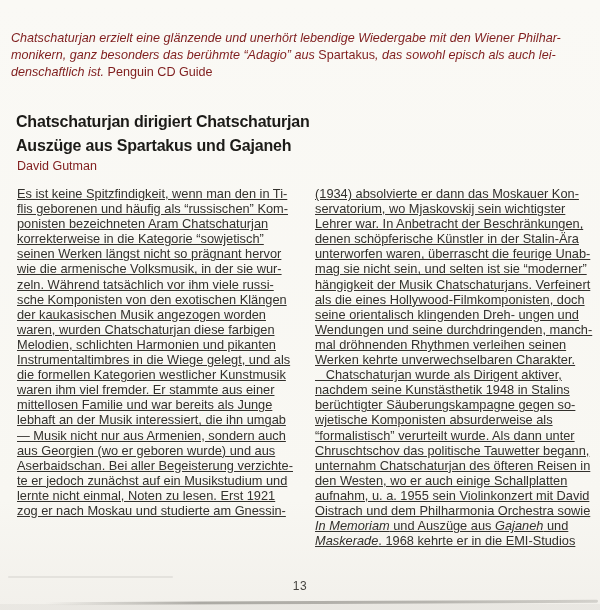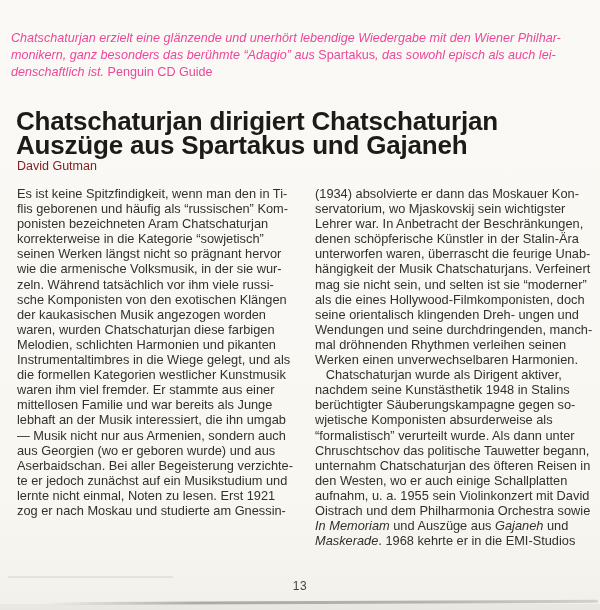--- a/index.html
+++ b/index.html
@@ -10,34 +10,34 @@
     background: linear-gradient(180deg, #faf9f5 0%, #f8f7f2 82%, #f2f0eb 100%);
     font-family:"Liberation Sans","DejaVu Sans",sans-serif;
     color:#33312d;
     -webkit-font-smoothing:antialiased;
   }
   .tline { white-space:pre; }
   .it { font-style:italic; }
 
   .quote {
     position:absolute; left:11px; top:30px; width:584px;
-    font-size:12.6px; line-height:17px; color:#ec4899;
+    font-size:12.6px; line-height:17px; color:#7f1d1d;
   }
   .title {
     position:absolute; left:16px; top:110px; width:560px;
-    font-size:26px; font-weight:700; line-height:23.5px;
+    font-size:16px; font-weight:700; line-height:23.5px;
     letter-spacing:-0.2px; color:#1c1b18;
   }
   .byline {
     position:absolute; left:17px; top:159px;
     font-size:12.5px; color:#7f1d1d;
   }
   .col {
     position:absolute; top:186px;
-    font-size:12.8px; line-height:15.1px; color:#33312d;
+    font-size:12.8px; line-height:15.1px; color:#33312d;text-decoration:underline;
   }
   .col .tline { height:15.1px; }
   .col-left  { left:17px;  width:294px; }
   .col-right { left:315px; width:283px; }
 
   .page-number {
     position:absolute; left:0; right:0; top:579px;
     text-align:center; font-size:12px; color:#45433f;
     letter-spacing:0.5px;
   }
@@ -102,27 +102,27 @@
       <div class="tline"><span>lernte nicht einmal, Noten zu lesen. Erst 1921</span></div>
       <div class="tline"><span>zog er nach Moskau und studierte am Gnessin-</span></div>
     </div>
 
   <div class="col col-right">
       <div class="tline"><span>(1934) absolvierte er dann das Moskauer Kon-</span></div>
       <div class="tline"><span>servatorium, wo Mjaskovskij sein wichtigster</span></div>
       <div class="tline"><span>Lehrer war. In Anbetracht der Beschränkungen,</span></div>
       <div class="tline"><span>denen schöpferische Künstler in der Stalin-Ära</span></div>
       <div class="tline"><span>unterworfen waren, überrascht die feurige Unab-</span></div>
+      <div class="tline"><span>mag sie nicht sein, und selten ist sie “moderner”</span></div>
       <div class="tline"><span>hängigkeit der Musik Chatschaturjans. Verfeinert</span></div>
-      <div class="tline"><span>mag sie nicht sein, und selten ist sie “moderner”</span></div>
       <div class="tline"><span>als die eines Hollywood-Filmkomponisten, doch</span></div>
       <div class="tline"><span>seine orientalisch klingenden Dreh- ungen und</span></div>
       <div class="tline"><span>Wendungen und seine durchdringenden, manch-</span></div>
       <div class="tline"><span>mal dröhnenden Rhythmen verleihen seinen</span></div>
-      <div class="tline"><span>Werken einen unverwechselbaren Harmonien.</span></div>
+      <div class="tline"><span>Werken kehrte unverwechselbaren Charakter.</span></div>
       <div class="tline"><span>   Chatschaturjan wurde als Dirigent aktiver,</span></div>
       <div class="tline"><span>nachdem seine Kunstästhetik 1948 in Stalins</span></div>
       <div class="tline"><span>berüchtigter Säuberungskampagne gegen so-</span></div>
       <div class="tline"><span>wjetische Komponisten absurderweise als</span></div>
       <div class="tline"><span>“formalistisch” verurteilt wurde. Als dann unter</span></div>
       <div class="tline"><span>Chruschtschov das politische Tauwetter begann,</span></div>
       <div class="tline"><span>unternahm Chatschaturjan des öfteren Reisen in</span></div>
       <div class="tline"><span>den Westen, wo er auch einige Schallplatten</span></div>
       <div class="tline"><span>aufnahm, u. a. 1955 sein Violinkonzert mit David</span></div>
       <div class="tline"><span>Oistrach und dem Philharmonia Orchestra sowie</span></div>

